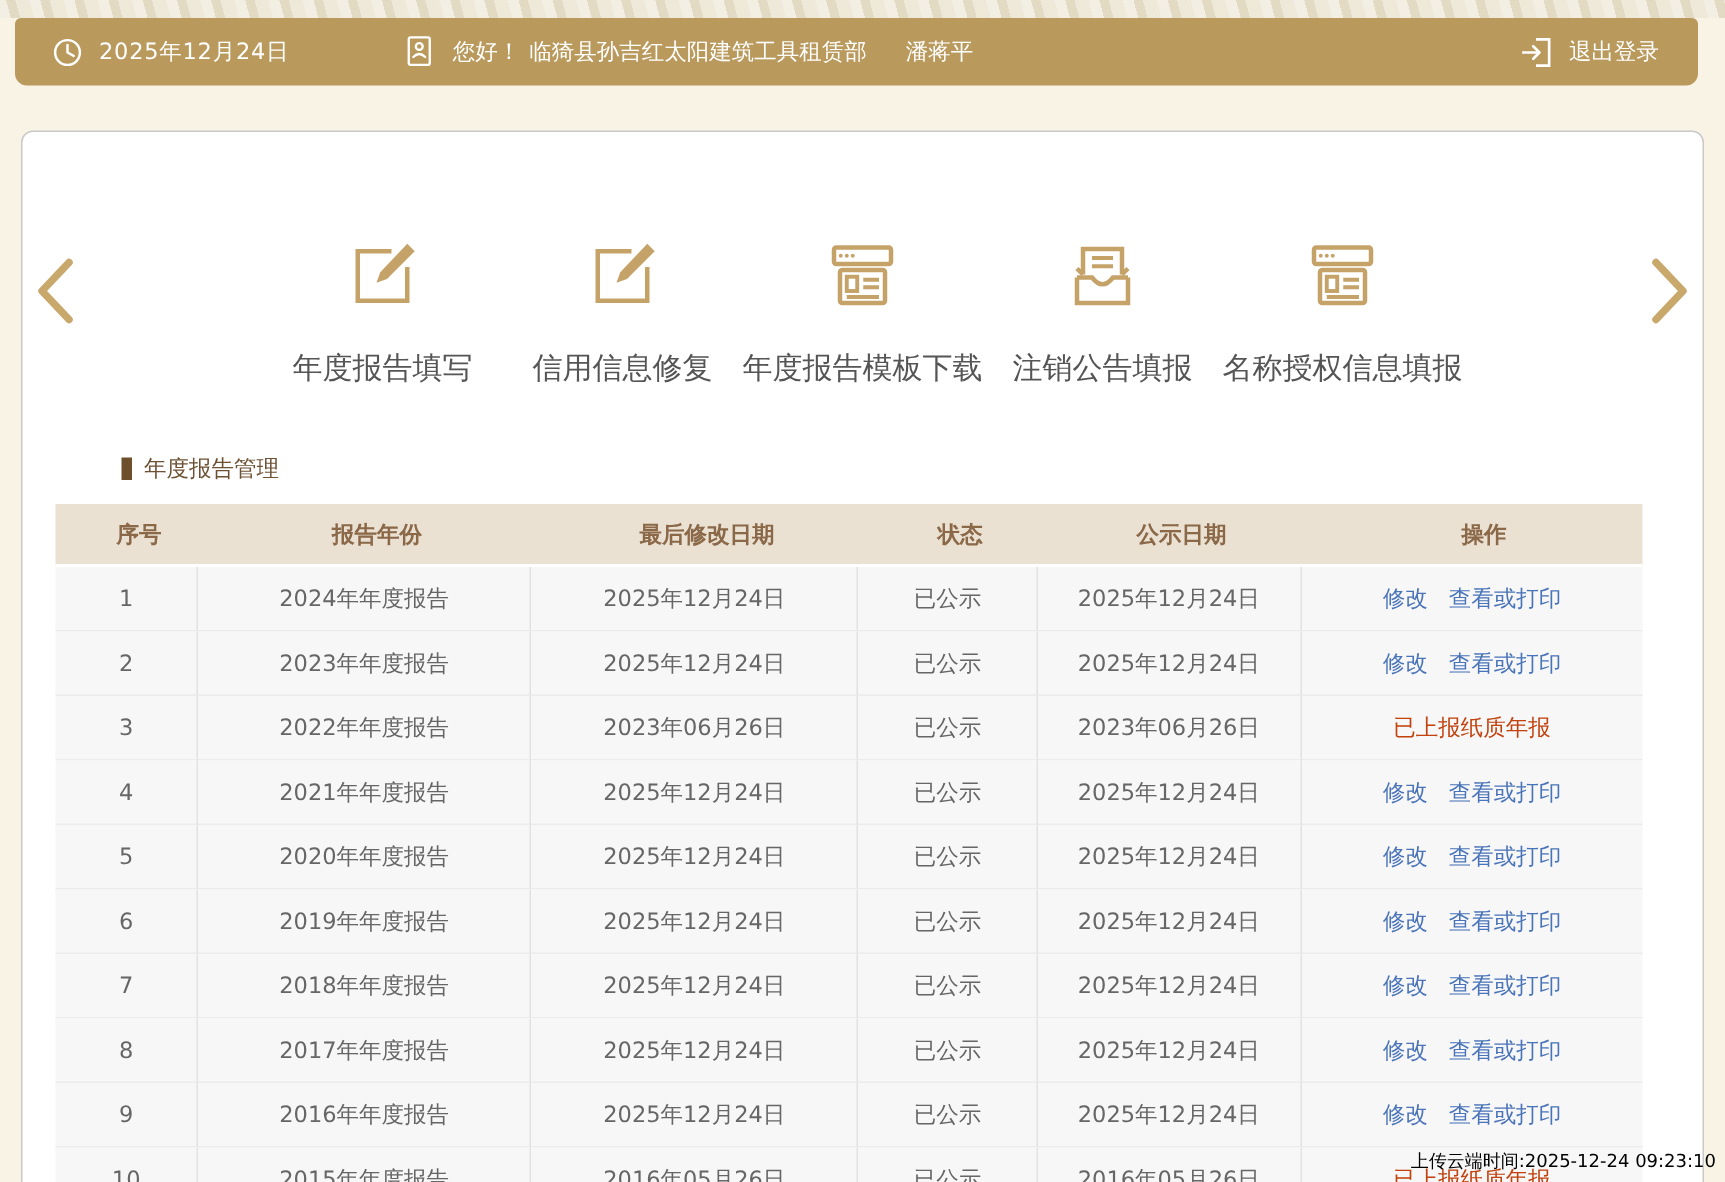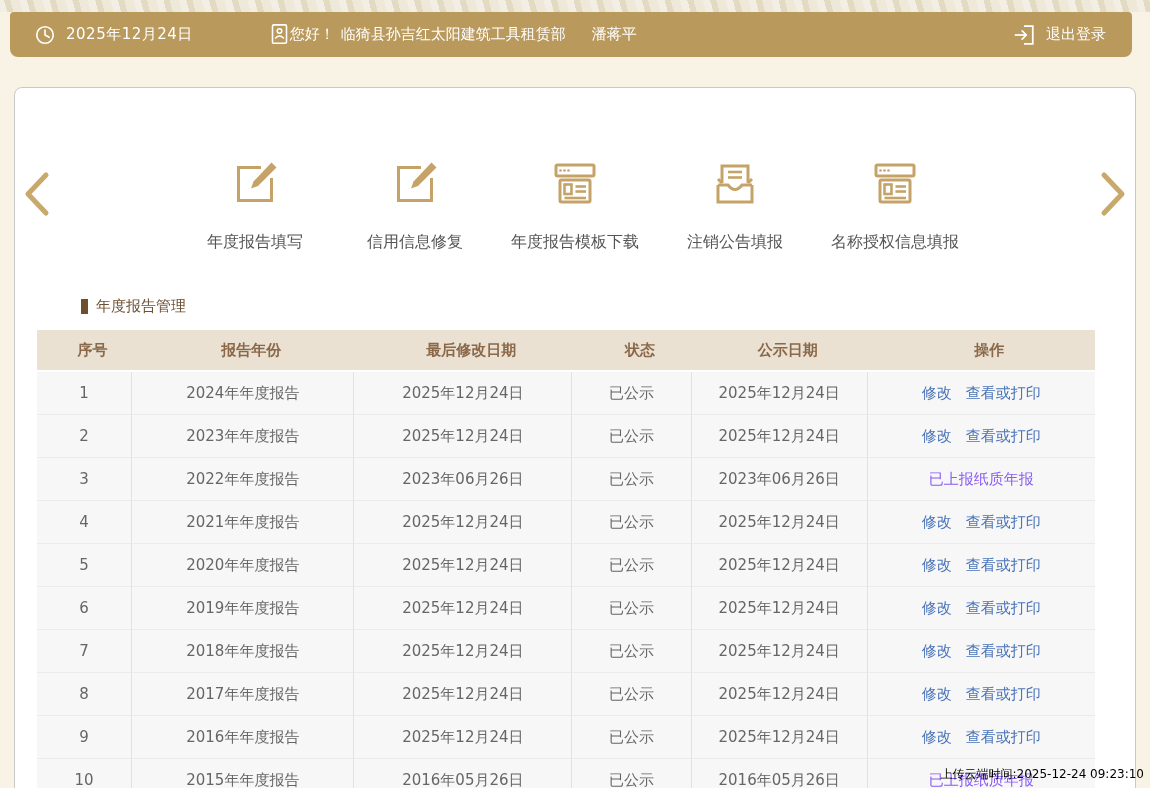--- a/index.html
+++ b/index.html
@@ -21,21 +21,21 @@
     height:45px;
     background:#b9995c;
     border-radius:4px 4px 8px 8px;
     display:flex; align-items:center;
     color:#fff; font-size:15px;
     padding:0 26px 0 24px;
   }
   .topbar .ic { display:inline-flex; align-items:center; }
   .topbar-date { margin-left:10px; letter-spacing:.5px; }
   .badge-wrap { margin-left:76px; }
-  .greet { margin-left:0; }
+  .greet { margin-left:12px; }
   .company { margin-left:6px; }
   .username { margin-left:26px; }
   .topbar-right { margin-left:auto; display:flex; align-items:center; cursor:pointer; }
   .logout-label { margin-left:10px; }
   
   .card {
     margin:30px 14px 0 14px;
     background:#fff;
     border:1px solid #c9c9c9;
     border-radius:8px;
@@ -44,21 +44,21 @@
   }
   
   .menu-row { display:flex; padding-top:70px; }
   .chev { flex:none; width:44px; display:flex; justify-content:center; margin-top:12px; cursor:pointer; }
   .menu-items { flex:1; display:flex; justify-content:center; }
   .menu-item {
     width:160px; flex:none;
     display:flex; flex-direction:column; align-items:center;
     cursor:pointer;
   }
-  .menu-item .label { margin-top:22px; font-size:16px; color:#555; white-space:nowrap; }
+  .menu-item .label { margin-top:22px; font-size:20px; color:#555; white-space:nowrap; }
   
   .section-title {
     margin:44px 0 14px 22px;
     display:flex; align-items:center;
     font-size:15px; color:#6d5134;padding-left:44px;
   }
   .section-title .bullet { width:7px; height:15px; background:#6d4f2c; margin-right:8px; }
   
   .table-wrap { margin:0 40px 0 22px; }
   table { width:100%; border-collapse:separate; border-spacing:0; table-layout:fixed; }
@@ -71,21 +71,21 @@
   }
   tbody td {
     background:#f7f7f7; color:#666;
     font-size:15px; height:43px; text-align:center;
     border-bottom:1px solid #ebebeb;
     border-right:1px solid #e2e2e2;
     white-space:nowrap; overflow:hidden;
   }
   tbody td:last-child { border-right:none; }
   a.action-link { color:#4a74b9; margin:0 7px; cursor:pointer; }
-  .action-text { color:#8b5cf6; }
+  .action-text { color:#c2410c; }
   
   .upload-watermark {
     position:absolute;
     right:6px; bottom:5px;
     color:#000; font-size:12px;
     z-index:20; white-space:nowrap;
   }
   svg { display:block; }
 </style>
 </head>

